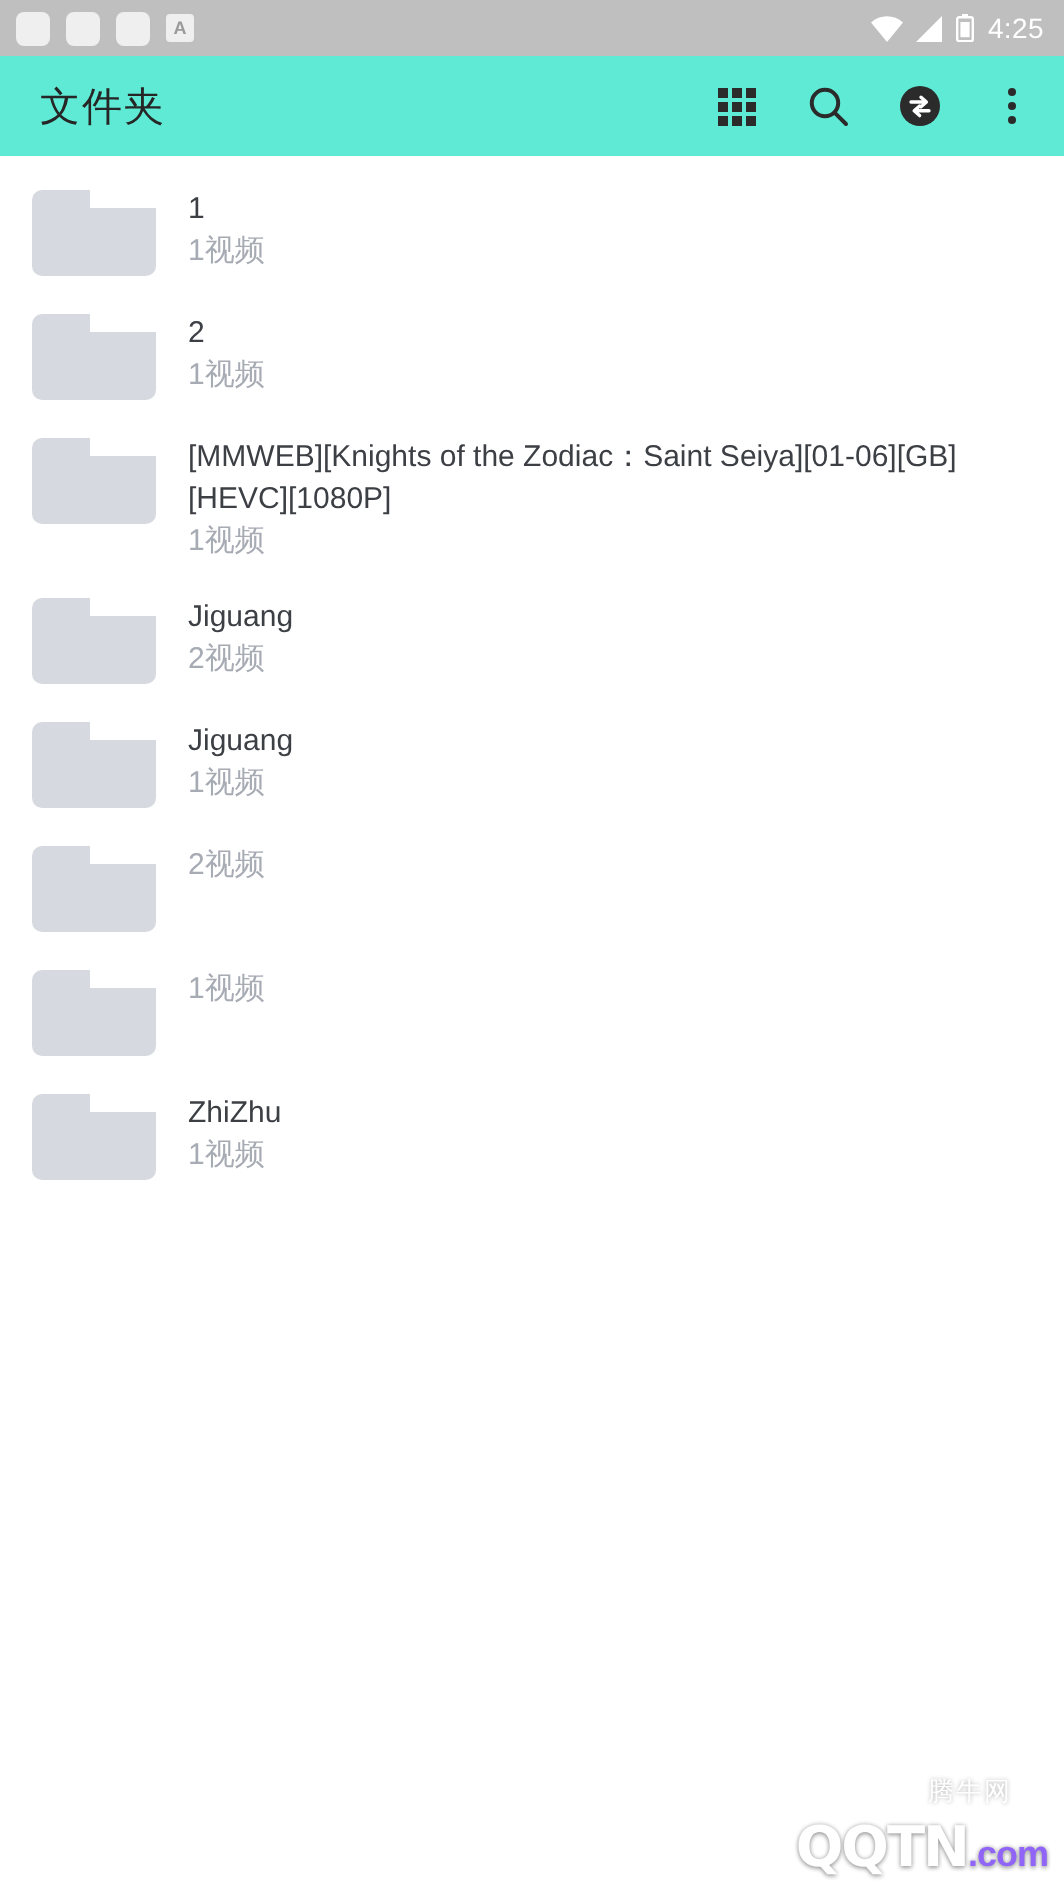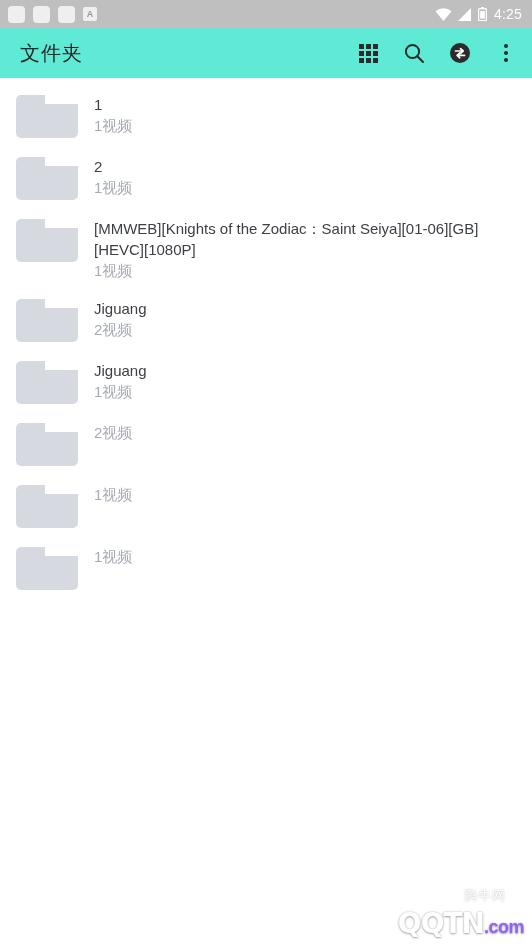--- a/index.html
+++ b/index.html
@@ -409,20 +409,21 @@
         <div class="row-text">
           <div class="row-sub">1视频</div>
         </div>
       </div>
       <div class="row">
         <div class="folder-icon">
           <span class="body"></span>
           <span class="notch"></span>
         </div>
         <div class="row-text">
+          <div class="row-title">ZhiZhu</div>
           <div class="row-sub">1视频</div>
         </div>
       </div>
     </div>
 
   <div class="watermark">
     <div class="wm-logo">
       <svg width="56" height="50" viewBox="0 0 56 50">
         <g fill="none" stroke="#ffffff" stroke-width="2.4" stroke-linecap="round" stroke-linejoin="round" opacity="0.95">
           <path d="M28 6 C16 6 7 15 7 26 C7 37 16 45 28 45 C40 45 49 37 49 26 C49 15 40 6 28 6 Z"></path>

